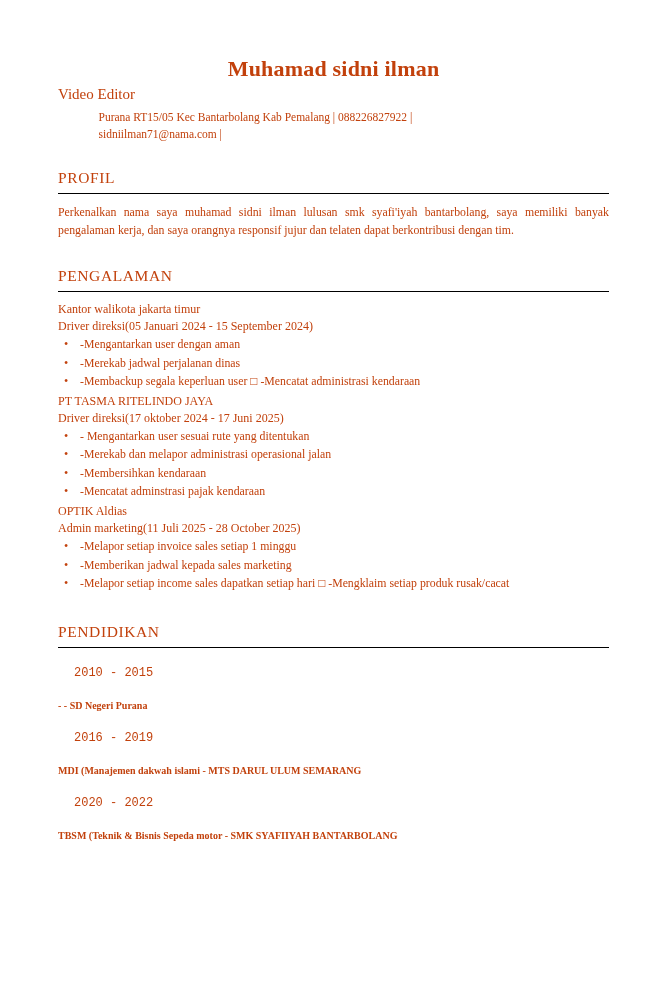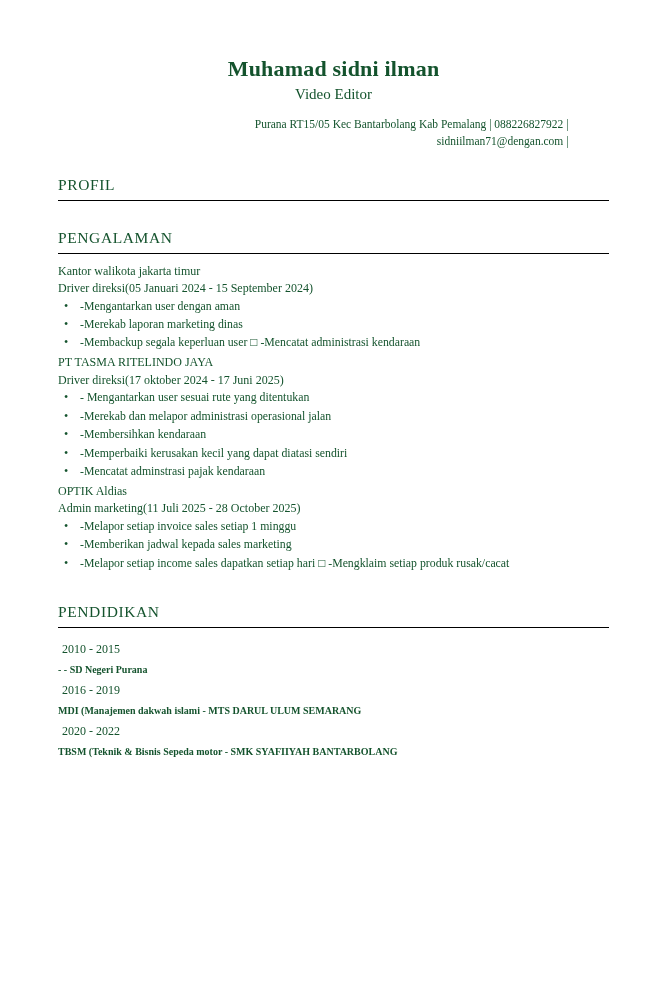--- a/index.html
+++ b/index.html
@@ -9,45 +9,44 @@
   }
   .page {
     width: 667px;
     height: 1000px;
     background: #ffffff;
     margin: 0 auto;
     position: relative;
     box-sizing: border-box;
     padding: 48px 58px 40px 58px;
     font-family: "Liberation Serif", "DejaVu Serif", serif;
-    color: #14532d;
+    color: #c2410c;
     overflow: hidden;
   }
 
   
   .cv-name {
     text-align: center;
     font-size: 22px;
     font-weight: bold;
     letter-spacing: 0.2px;
     margin: 8px 0 4px 0;
     line-height: 1.15;
   }
   .cv-role {
-    text-align: center;
     font-size: 15px;
     font-weight: normal;
     margin: 0 0 6px 0;
     line-height: 1.2;
   }
   .cv-contact {
-    text-align: right;
+    text-align: left;
     font-size: 11.5px;
     line-height: 1.45;
-    margin: 13px auto;
+    margin: 6px auto;
     max-width: 470px;
   }
   .cv-contact .line2 {
     display: block;
   }
 
   
   .section-title {
     font-size: 15.5px;
     font-weight: normal;
@@ -108,21 +107,22 @@
     font-size: 12px;
   }
 
   
   .edu-block {
     margin-bottom: 0px;
   }
   .edu-years {
     font-size: 12px;
     line-height: 1.5;
-    margin: 4px;
+    margin: 16px;
+    font-family: Liberation Mono, monospace;
   }
   .edu-school {
     font-size: 10px;
     font-weight: bold;
     line-height: 1.5;
     margin: 0 0 1px 0;
   }
 
   
   #profil-title { margin-top: 26px; }
@@ -133,52 +133,52 @@
 </head>
 <body>
 
 <div class="page">
 
   <div>
     <h1 class="cv-name">Muhamad sidni ilman</h1>
     <div class="cv-role">Video Editor</div>
     <div class="cv-contact">
       <span>Purana RT15/05 Kec Bantarbolang Kab Pemalang | 088226827922 |</span>
-      <span class="line2">sidniilman71@dengan.com |</span>
+      <span class="line2">sidniilman71@nama.com |</span>
     </div>
   </div>
 
   <div class="section-title" id="profil-title">PROFIL</div>
   <hr class="rule">
+  <p class="profile-text">Perkenalkan nama saya muhamad sidni ilman lulusan smk syafi'iyah bantarbolang, saya memiliki banyak pengalaman kerja, dan saya orangnya responsif jujur dan telaten dapat berkontribusi dengan tim.</p>
 
   <div class="section-title" id="pengalaman-title">PENGALAMAN</div>
   <hr class="rule">
 
   <div class="job">
     <div class="job-company">Kantor walikota jakarta timur</div>
     <div class="job-line">
       <span>Driver direksi</span><span class="job-dates">(05 Januari 2024 - 15 September 2024)</span>
     </div>
     <ul class="bullets">
       <li>-Mengantarkan user dengan aman</li>
-      <li>-Merekab laporan marketing dinas</li>
+      <li>-Merekab jadwal perjalanan dinas</li>
       <li>-Membackup  segala keperluan user □ -Mencatat administrasi kendaraan</li>
     </ul>
   </div>
 
   <div class="job">
     <div class="job-company">PT TASMA RITELINDO JAYA</div>
     <div class="job-line">
       <span>Driver direksi</span><span class="job-dates">(17 oktober 2024 - 17 Juni 2025)</span>
     </div>
     <ul class="bullets">
       <li>- Mengantarkan user sesuai rute yang ditentukan</li>
       <li>-Merekab dan melapor administrasi operasional jalan</li>
       <li>-Membersihkan kendaraan</li>
-      <li>-Memperbaiki kerusakan kecil yang dapat diatasi sendiri</li>
       <li>-Mencatat adminstrasi pajak kendaraan</li>
     </ul>
   </div>
 
   <div class="job">
     <div class="job-company">OPTIK Aldias</div>
     <div class="job-line">
       <span>Admin marketing</span><span class="job-dates">(11 Juli 2025 - 28 October 2025)</span>
     </div>
     <ul class="bullets">

